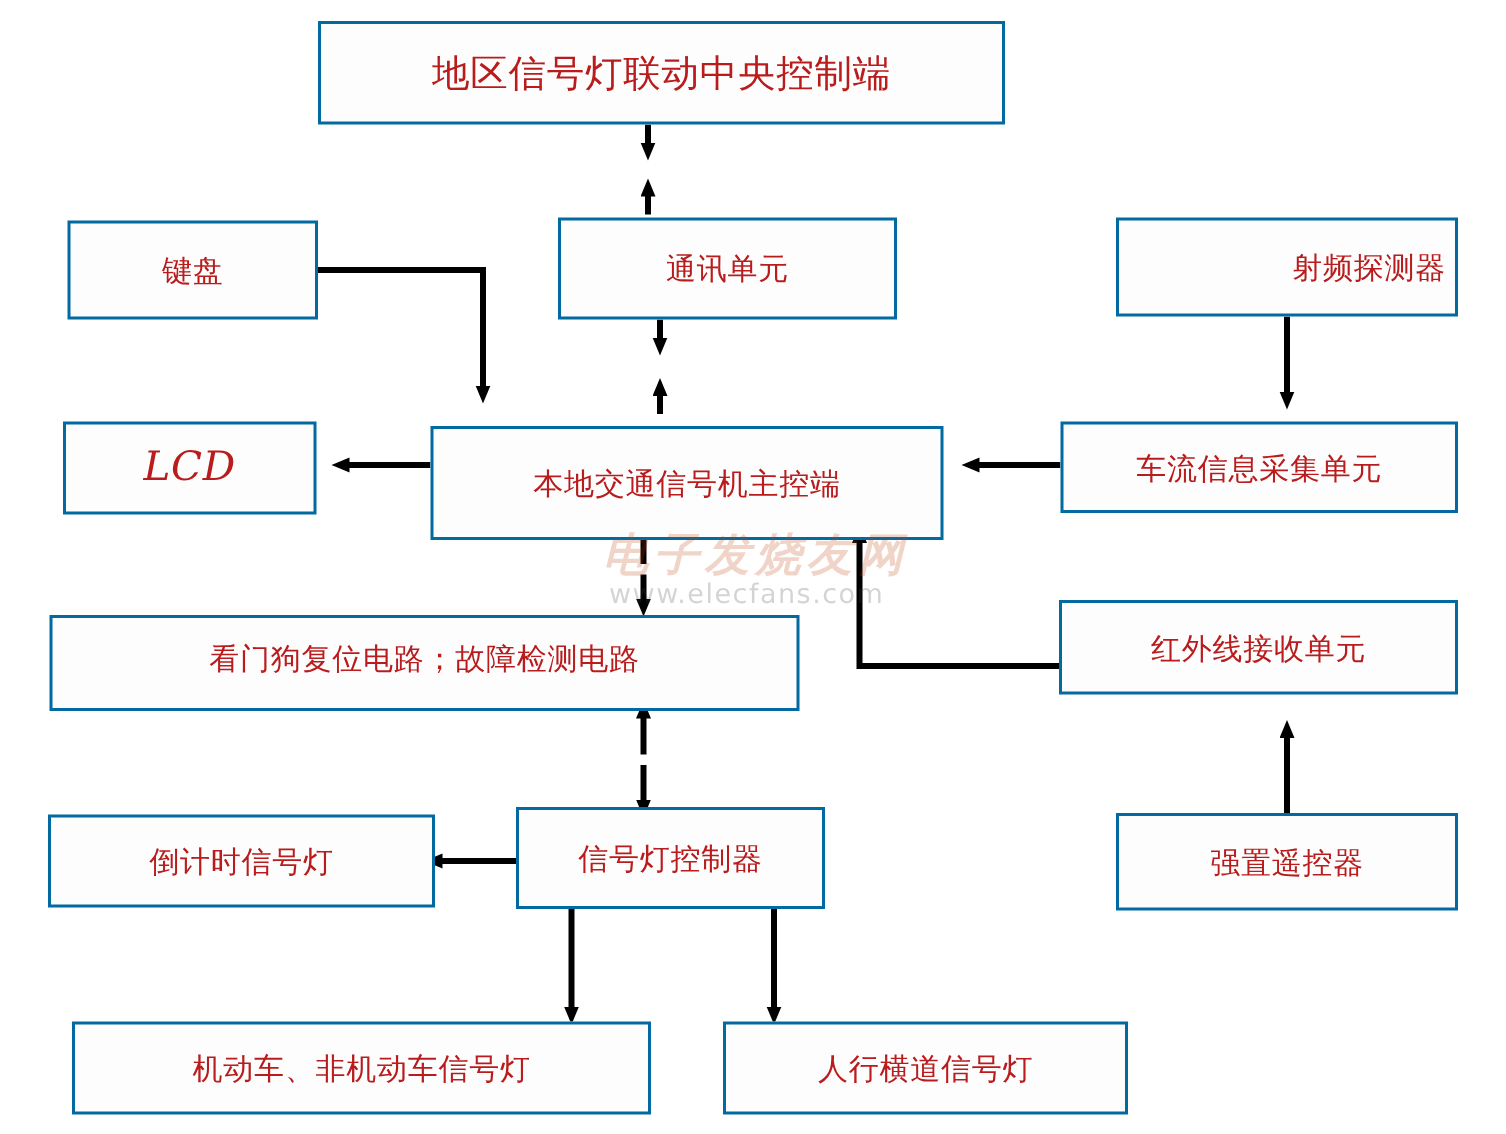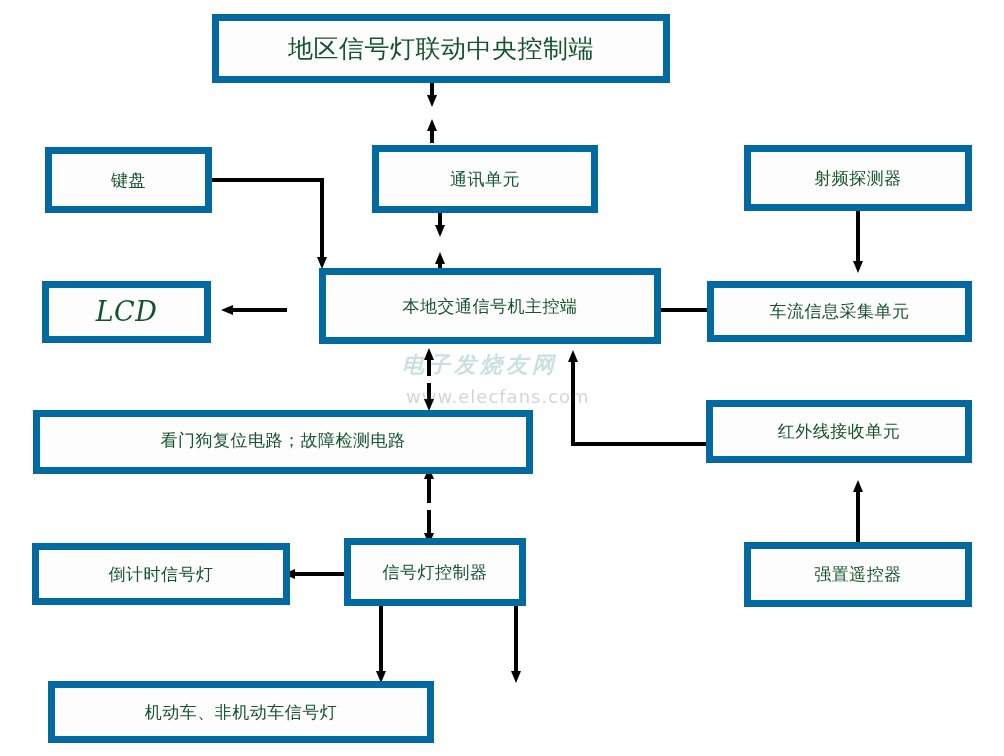--- a/index.html
+++ b/index.html
@@ -12,36 +12,36 @@
     width: 1004px;
     height: 756px;
     background: #ffffff;
     font-family: "DejaVu Sans", "Liberation Sans", sans-serif;
     overflow: hidden;
   }
   .node {
     position: absolute;
     box-sizing: border-box;
     background: #fdfdfd;
-    border: 7px solid #0369a1;
+    border: 2px solid #0369a1;
     display: flex;
     align-items: center;
     justify-content: center;
     text-align: center;
-    color: #14532d;
+    color: #b91c1c;
     line-height: 1.1;
     letter-spacing: 0.5px;
   }
   .node .label {
     display: block;
     padding: 0 6px;
     white-space: nowrap;
   }
   .fs-lg  { font-size: 25px; }
-  .fs-md  { font-size: 17px; }
+  .fs-md  { font-size: 20px; }
   .lcd    { font-size: 27px; font-family: "DejaVu Serif", "Liberation Serif", serif; font-style: italic; }
 
   svg.wires {
     position: absolute;
     left: 0; top: 0;
     width: 1004px;
     height: 756px;
     pointer-events: none;
   }
   .wire { stroke: #000000; stroke-width: 4; fill: none; }
@@ -52,25 +52,25 @@
     top: 352px;
     width: 226px;
     height: 62px;
     opacity: 0.22;
     pointer-events: none;
     user-select: none;
   }
   .wm-cn {
     position: absolute;
     left: 6px; top: -2px;
-    font-size: 22px;
+    font-size: 30px;
     font-family: Liberation Mono, monospace;
     font-style: italic;
     font-weight: bold;
-    color: #0f766e;
+    color: #c2410c;
     letter-spacing: 4px;
     white-space: nowrap;
   }
   .wm-url {
     position: absolute;
     left: 10px; top: 34px;
     font-size: 18px;
     font-family: "DejaVu Sans", "Liberation Sans", sans-serif;
     color: #404040;
     letter-spacing: 1px;
@@ -151,59 +151,62 @@
   </div>
 
   <div class="node fs-md" style="left:45px; top:147px; width:167px; height:66px;">
     <span class="label">键盘</span>
   </div>
 
   <div class="node fs-md" style="left:372px; top:145px; width:226px; height:68px;">
     <span class="label">通讯单元</span>
   </div>
 
-  <div class="node fs-md" style="left:744px; top:145px; width:228px; height:66px;">
+  <div class="node fs-md" style="left:744px; top:145px; width:228px; height:66px;justify-content:flex-end;">
     <span class="label">射频探测器</span>
   </div>
 
   <div class="node lcd" style="left:42px; top:281px; width:169px; height:62px;">
     <span class="label">LCD</span>
   </div>
 
-  <div class="node fs-md" style="left:287px; top:268px; width:342px; height:76px;margin-left:32px;">
+  <div class="node fs-md" style="left:287px; top:284px; width:342px; height:76px;">
     <span class="label">本地交通信号机主控端</span>
   </div>
 
   <div class="node fs-md" style="left:707px; top:281px; width:265px; height:61px;">
     <span class="label">车流信息采集单元</span>
   </div>
 
   <div class="node fs-md" style="left:33px; top:410px; width:500px; height:64px;font-family:Liberation Mono, monospace;">
     <span class="label">看门狗复位电路；故障检测电路</span>
   </div>
 
   <div class="node fs-md" style="left:706px; top:400px; width:266px; height:63px;">
     <span class="label">红外线接收单元</span>
   </div>
 
   <div class="node fs-md" style="left:32px; top:543px; width:258px; height:62px;">
     <span class="label">倒计时信号灯</span>
   </div>
 
-  <div class="node fs-md" style="left:344px; top:538px; width:182px; height:68px;">
+  <div class="node fs-md" style="left:344px; top:538px; width:206px; height:68px;">
     <span class="label">信号灯控制器</span>
   </div>
 
   <div class="node fs-md" style="left:744px; top:542px; width:228px; height:65px;">
     <span class="label">强置遥控器</span>
   </div>
 
   <div class="node fs-md" style="left:48px; top:681px; width:386px; height:62px;">
     <span class="label">机动车、非机动车信号灯</span>
   </div>
 
+  <div class="node fs-md" style="left:482px; top:681px; width:270px; height:62px;">
+    <span class="label">人行横道信号灯</span>
+  </div>
 
   <div class="watermark">
     <div class="wm-cn">电子发烧友网</div>
     <div class="wm-url">www.elecfans.com</div>
   </div>
 
 </div>
 
 </body></html>

